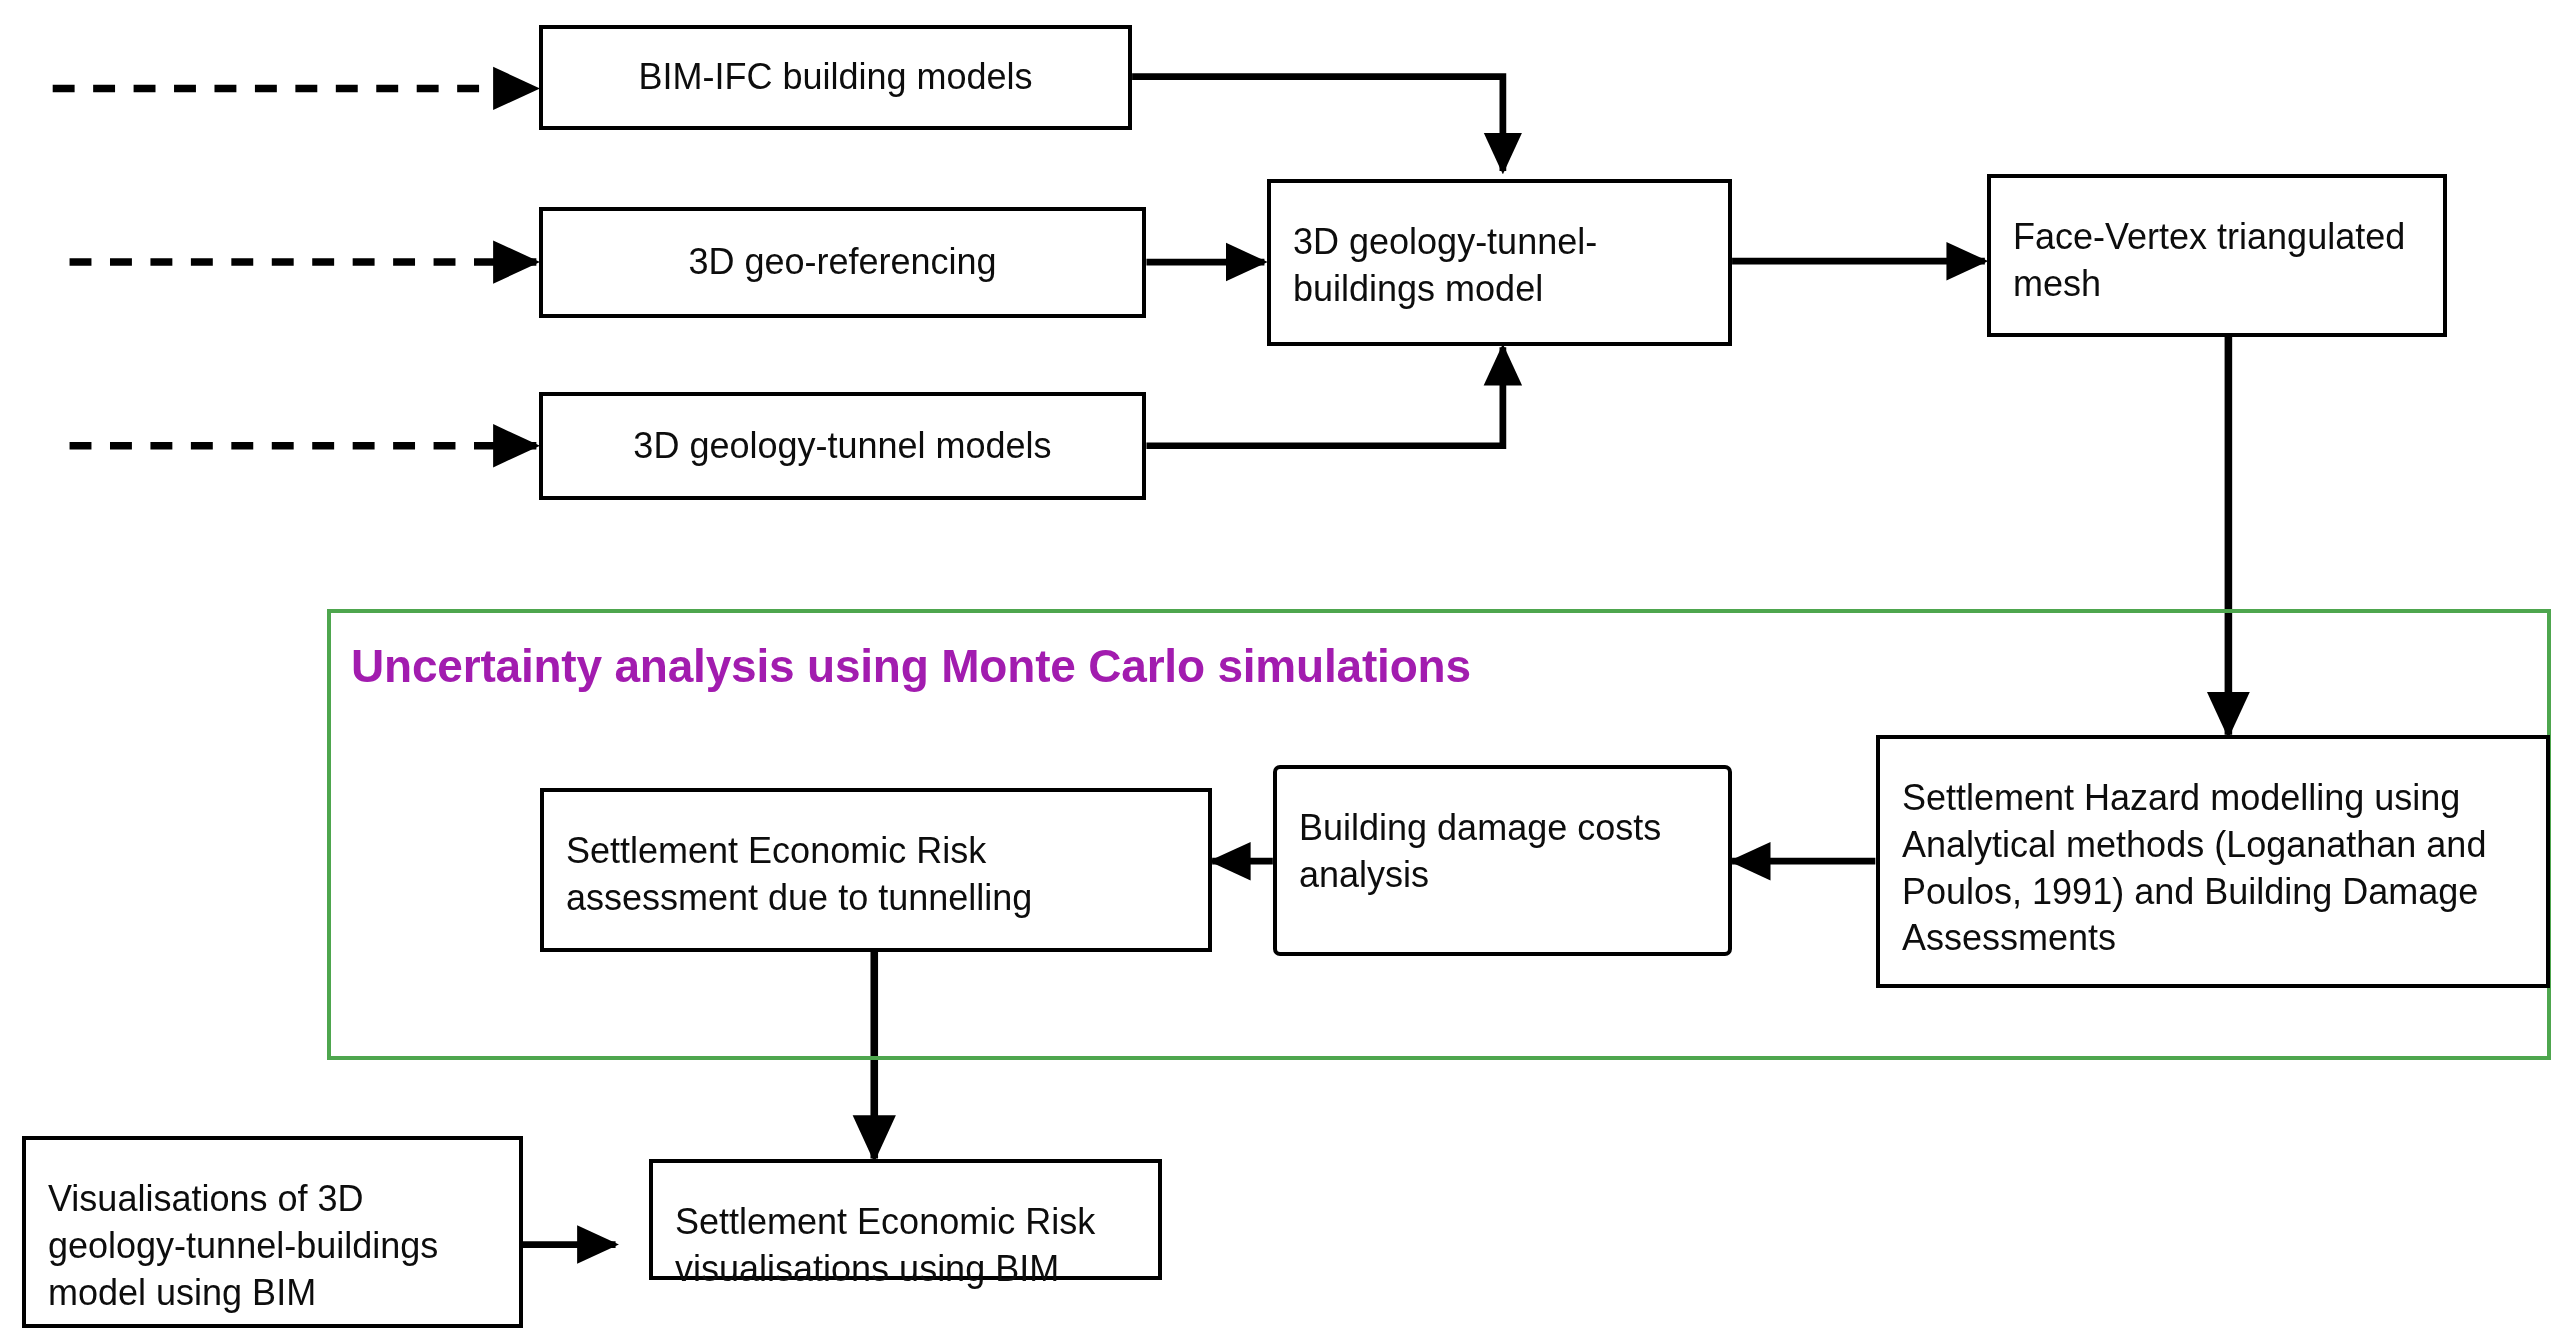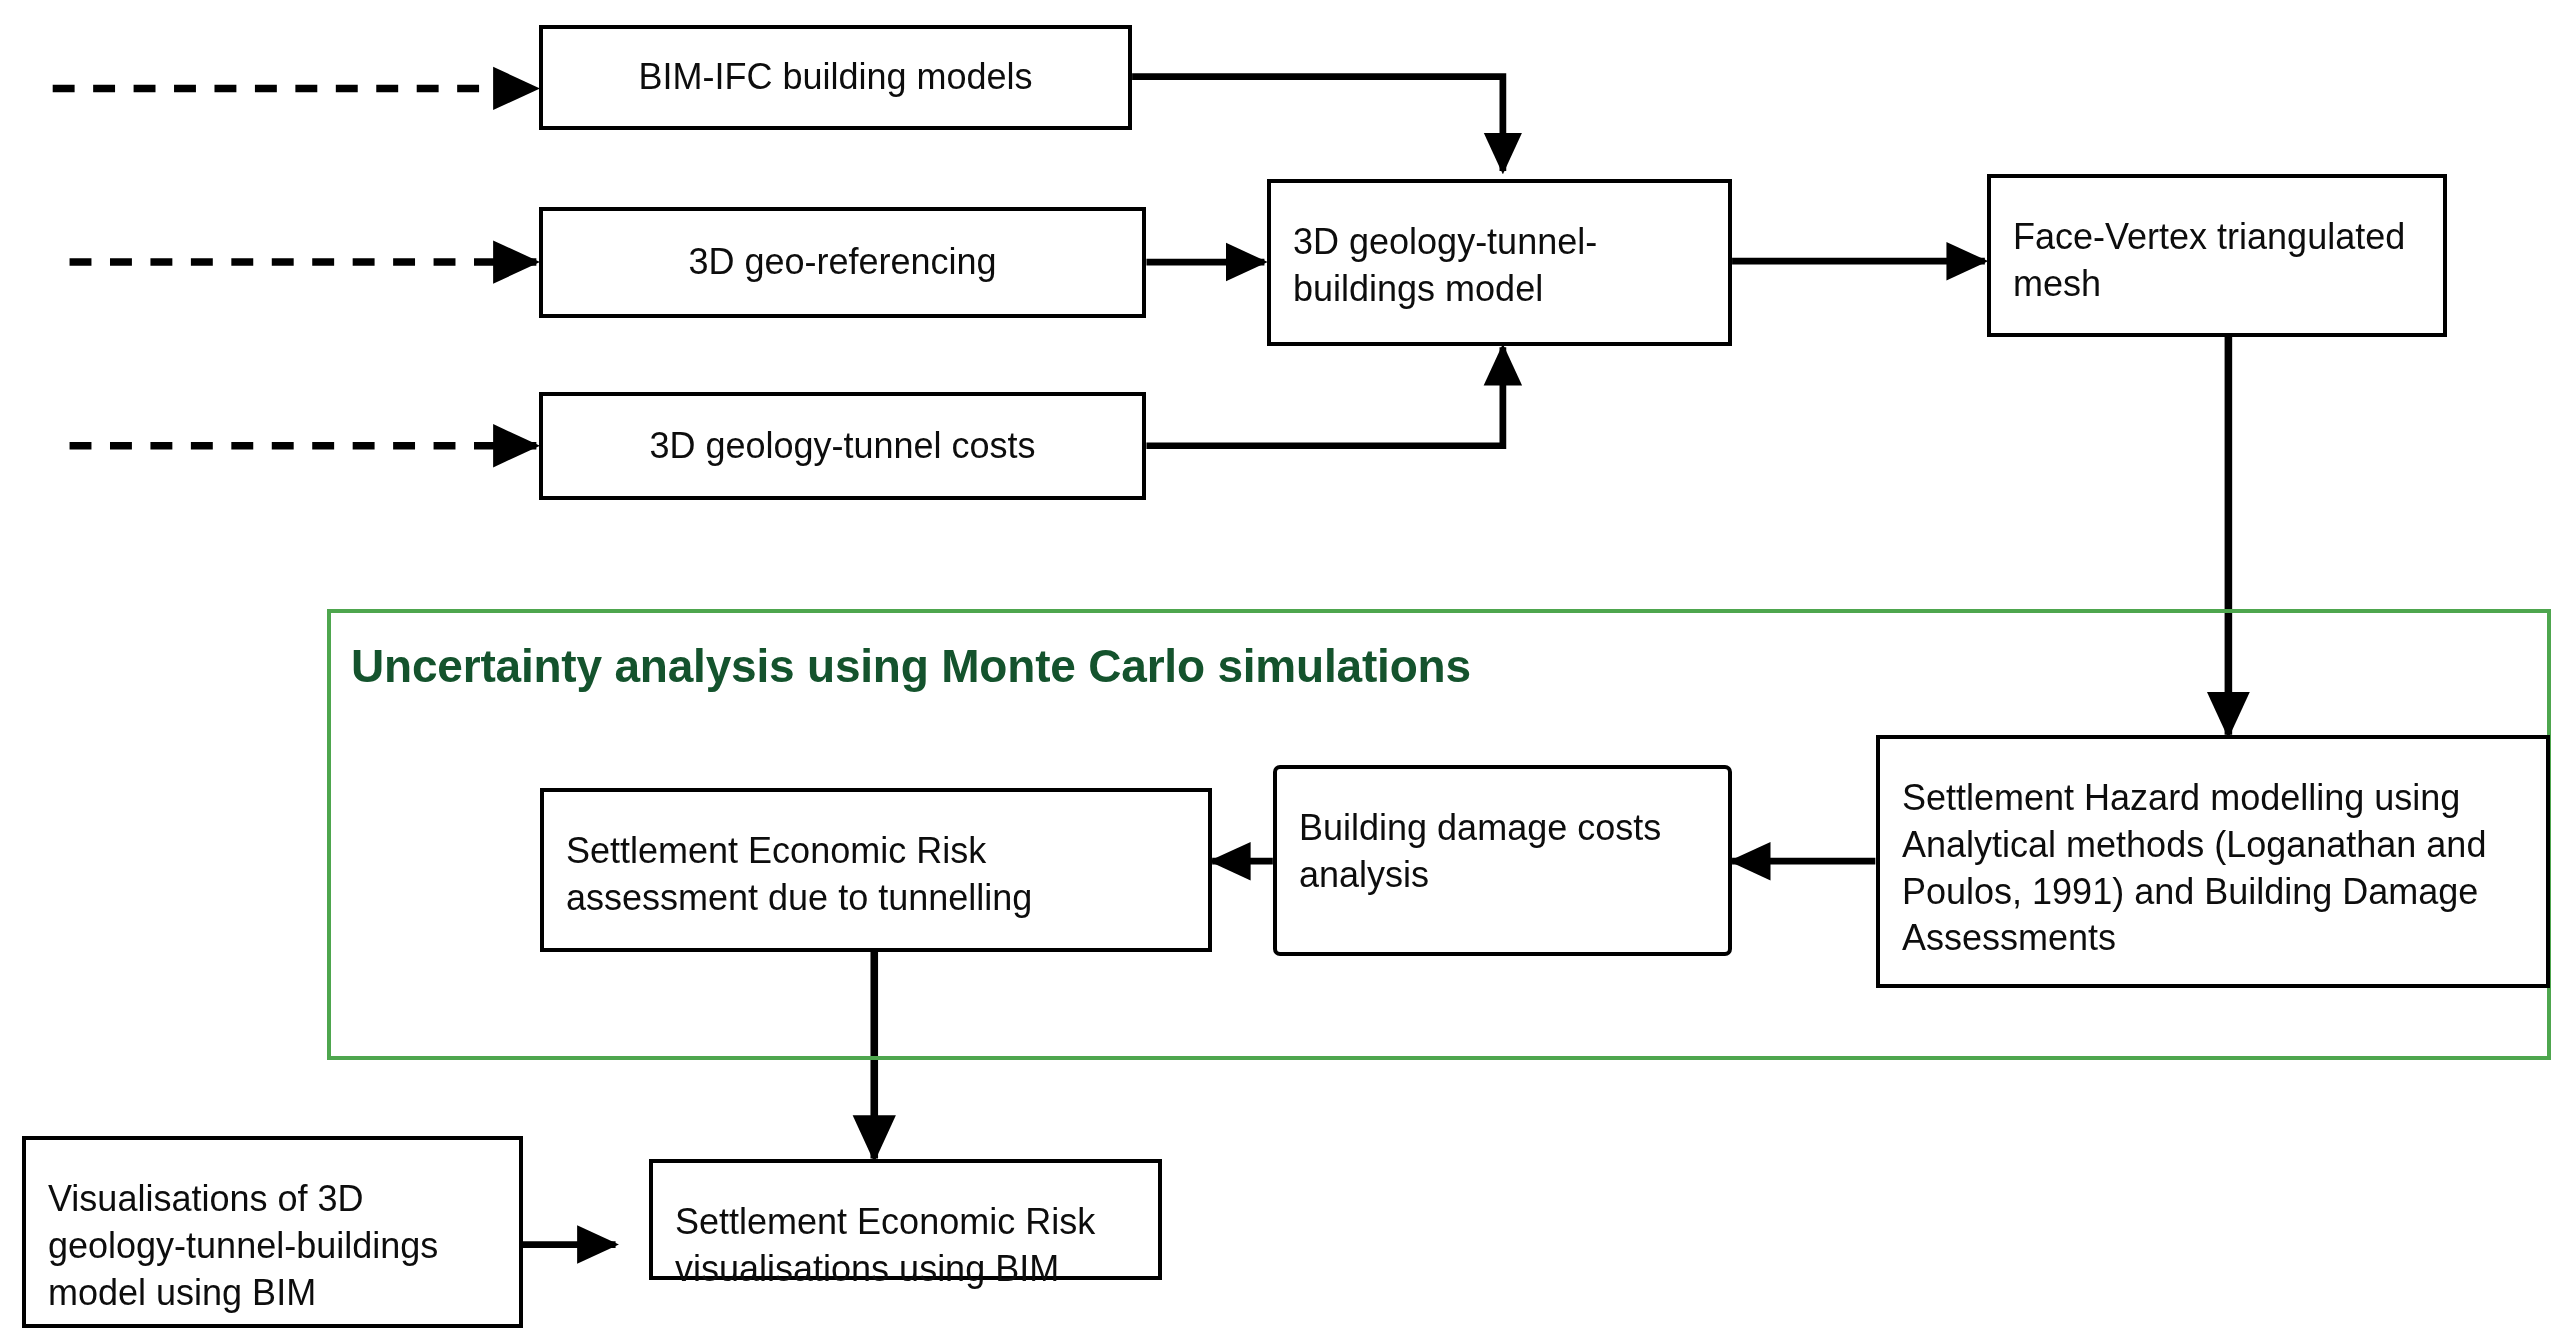--- a/index.html
+++ b/index.html
@@ -26,21 +26,21 @@
     pointer-events: none;
   }
   .group-box {
     position: absolute;
     box-sizing: border-box;
     border: 4.2px solid #4ea64e;
     background: transparent;
   }
   .group-title {
     position: absolute;
-    color: #14532d;
+    color: #a21caf;
     font-weight: bold;
     font-size: 46px;
     letter-spacing: -0.2px;
     white-space: nowrap;
     line-height: 1.1;
   }
   .node {
     position: absolute;
     box-sizing: border-box;
     border: 4.2px solid #000000;
@@ -104,21 +104,21 @@
 
   <div class="node center-text" style="left:539px; top:25px; width:593px; height:105px;">
     <span class="label">BIM-IFC building models</span>
   </div>
 
   <div class="node center-text" style="left:539px; top:207px; width:607px; height:111px;">
     <span class="label">3D geo-referencing</span>
   </div>
 
   <div class="node center-text" style="left:539px; top:392px; width:607px; height:108px;">
-    <span class="label">3D geology-tunnel costs</span>
+    <span class="label">3D geology-tunnel models</span>
   </div>
 
   <div class="node" style="left:1267px; top:179px; width:465px; height:167px;">
     <span class="label">3D geology-tunnel-buildings model</span>
   </div>
 
   <div class="node" style="left:1987px; top:174px; width:460px; height:163px;">
     <span class="label">Face-Vertex triangulated mesh</span>
   </div>
 

